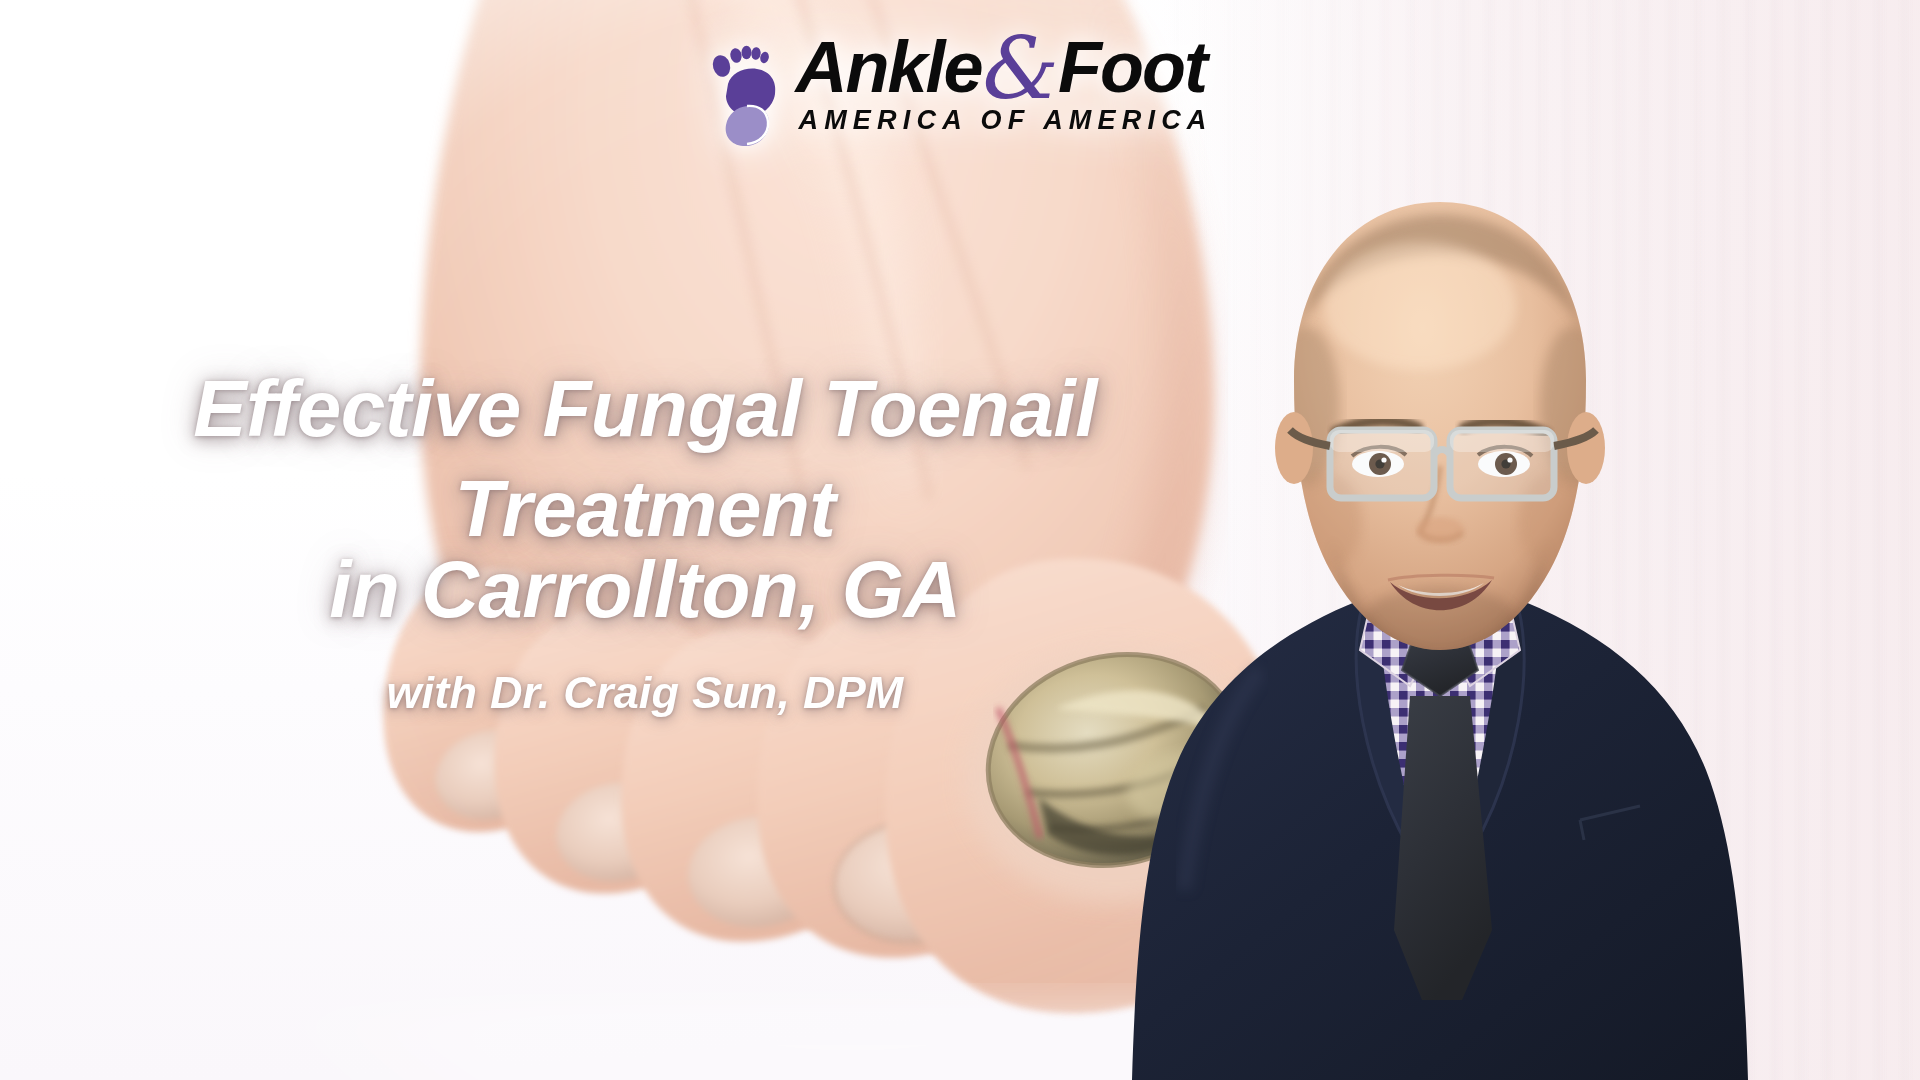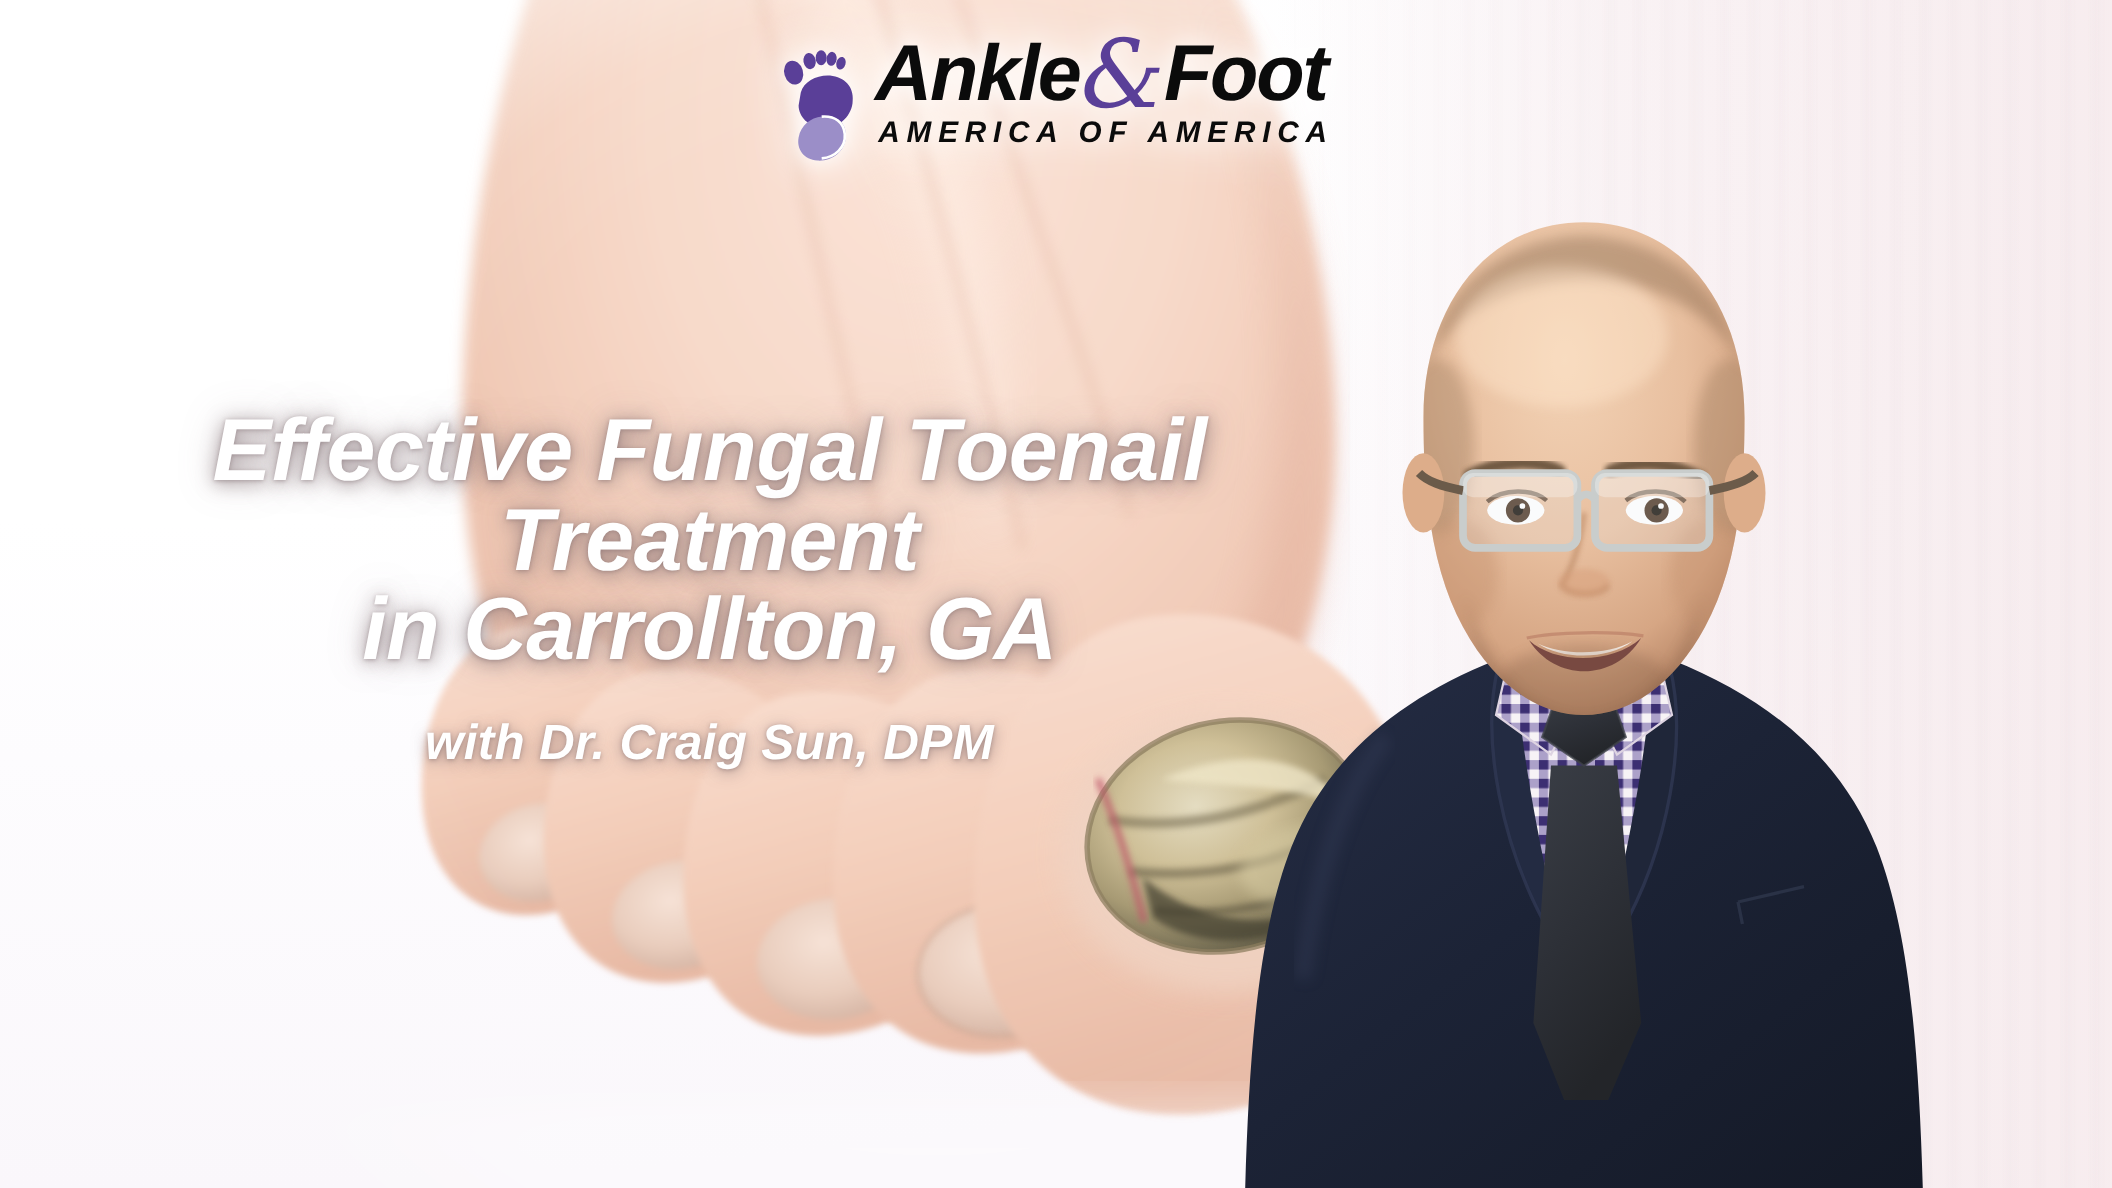--- a/index.html
+++ b/index.html
@@ -42,21 +42,21 @@
   .logo-words{display:flex;flex-direction:column;}
   .logo-top{font-size:72px;line-height:.94;font-weight:bold;letter-spacing:-2px;color:#0b0b0b;white-space:nowrap;}
   .logo-top .amp{color:#5a3f98;font-family:"DejaVu Serif","Liberation Serif",serif;font-weight:normal;font-size:86px;line-height:.8;vertical-align:-6px;padding:0 1px;}
   .logo-sub{font-size:27px;font-weight:bold;letter-spacing:6.2px;color:#0b0b0b;margin-top:2px;margin-left:3px;white-space:nowrap;}
 
   
   #copy{position:absolute;left:0;top:368px;width:1290px;text-align:center;}
   .hl{color:#ffffff;font-weight:bold;font-size:80px;line-height:1.02;letter-spacing:-0.5px;
       text-shadow:0 3px 16px rgba(120,100,105,.62), 0 1px 4px rgba(110,90,95,.45), 0 0 34px rgba(140,120,125,.35);}
   .hl .l1{display:block;}
-  .hl .l2{display:block;}
+  .hl .l2{display:block;margin-top:18px;}
   .hl .l3{display:block;}
   .sub{margin-top:36px;color:#ffffff;font-weight:bold;font-size:45px;letter-spacing:.2px;
       text-shadow:0 3px 14px rgba(120,100,105,.6), 0 1px 4px rgba(110,90,95,.45);text-align:center;}
 
   
   #doc{position:absolute;right:150px;bottom:0;width:660px;height:950px;}
   #doc svg{width:100%;height:100%;display:block;}
 </style>
 </head>
 <body>

